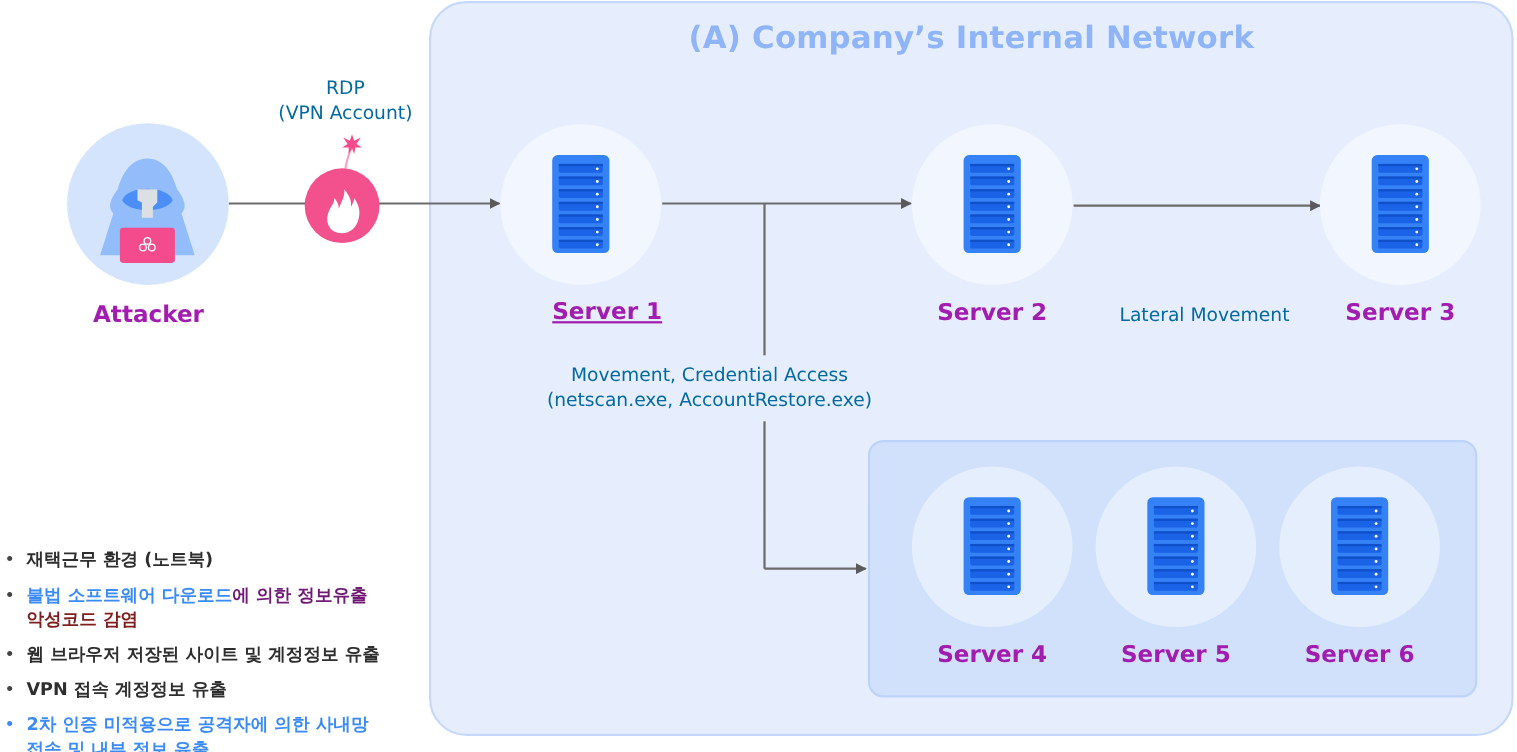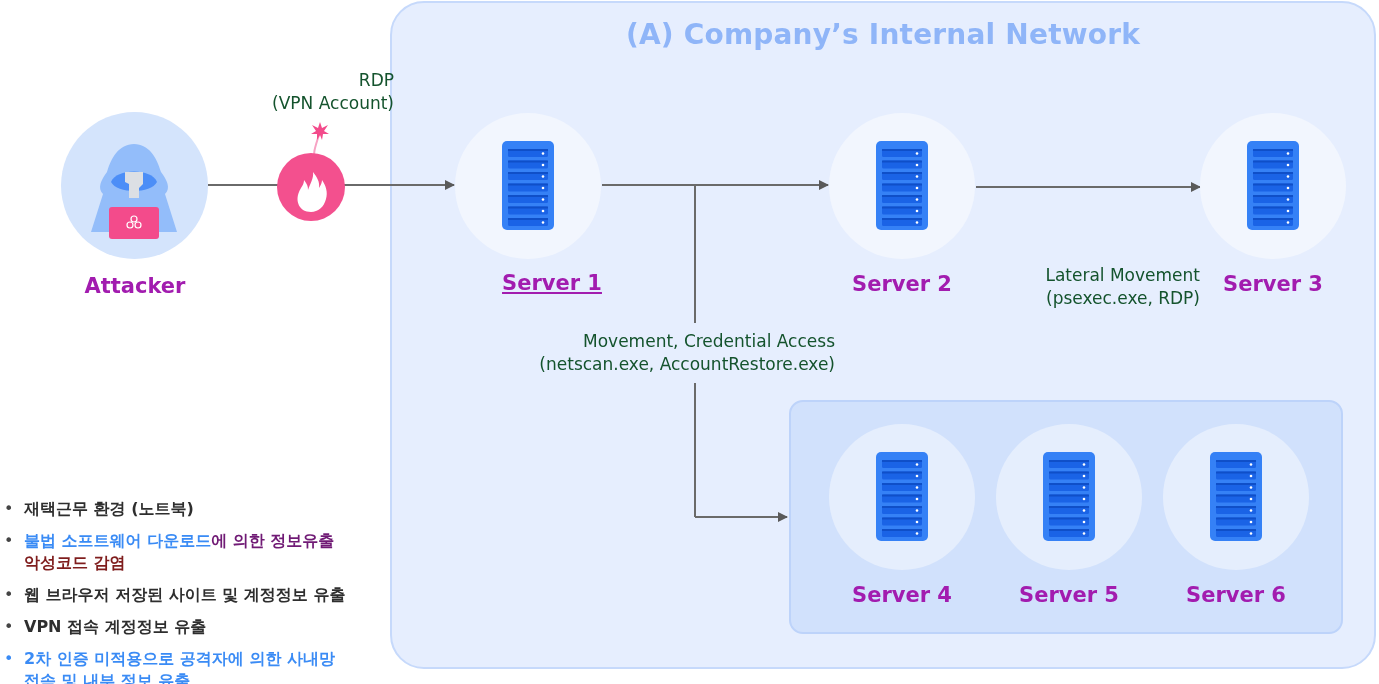--- a/index.html
+++ b/index.html
@@ -13,21 +13,21 @@
     color: #8fb5f8; font-size: 28px; font-weight: bold; letter-spacing: 0.2px; }
 
   .subnet-box { left: 789px; top: 400px; width: 554px; height: 234px;
     background: #d1e1fc; border: 2px solid #bdd3fa; border-radius: 14px; box-sizing: border-box; }
 
   .node-circle { border-radius: 50%; }
   .c-light { background: #f2f6fe; }
   .c-sub { background: #e5eefd; }
 
   .server-label { color: #a21caf; font-size: 21px; font-weight: bold; text-align: center; width: 160px; }
-  .pink-label { color: #14532d; font-size: 17px; text-align: right; line-height: 23px; }
+  .pink-label { color: #0369a1; font-size: 17px; text-align: center; line-height: 23px; }
 
   .bullets { left: 0; top: 498px; width: 390px; }
   .bullet { position: relative; padding-left: 24px; font-size: 16px; font-weight: bold;
     color: #2e2e2e; line-height: 22px; margin-bottom: 10px; }
   .bullet::before { content: "•"; position: absolute; left: 4px; top: 0; color: #444; font-weight: normal; }
   .bullet .hl { color: #3a8bf5; }
   .bullet.blue { color: #3a8bf5; }
   .bullet.blue::before { color: #3a8bf5; }
 
   svg.lines { position: absolute; left: 0; top: 0; }
@@ -251,23 +251,22 @@
       <circle cx="88" cy="109.5" r="1.3" fill="#ffffff"></circle>
     </svg>
 </div>
 <div class="abs server-label" style="left:1156px; top:583px;">Server 6</div>
 
 <div class="abs pink-label" style="left:455px; top:330px; width:380px;">
   <div>Movement, Credential Access</div>
   <div>(netscan.exe, AccountRestore.exe)</div>
 </div>
 
-<div class="abs pink-label" style="left:990px; top:264px; width:210px;">
+<div class="abs pink-label" style="left:990px; top:276px; width:210px;">
   <div>Lateral Movement</div>
-  <div>(psexec.exe, RDP)</div>
 </div>
 
 <div class="abs bullets">
   <div class="bullet">
     <span>재택근무 환경 (노트북)</span>
   </div>
   <div class="bullet" style="color:#3a8bf5;">
     <span class="hl">불법 소프트웨어 다운로드</span><span style="color:#701a75;">에 의한 정보유출</span><br>
     <span style="color:#7f1d1d;">악성코드 감염</span>
   </div>

